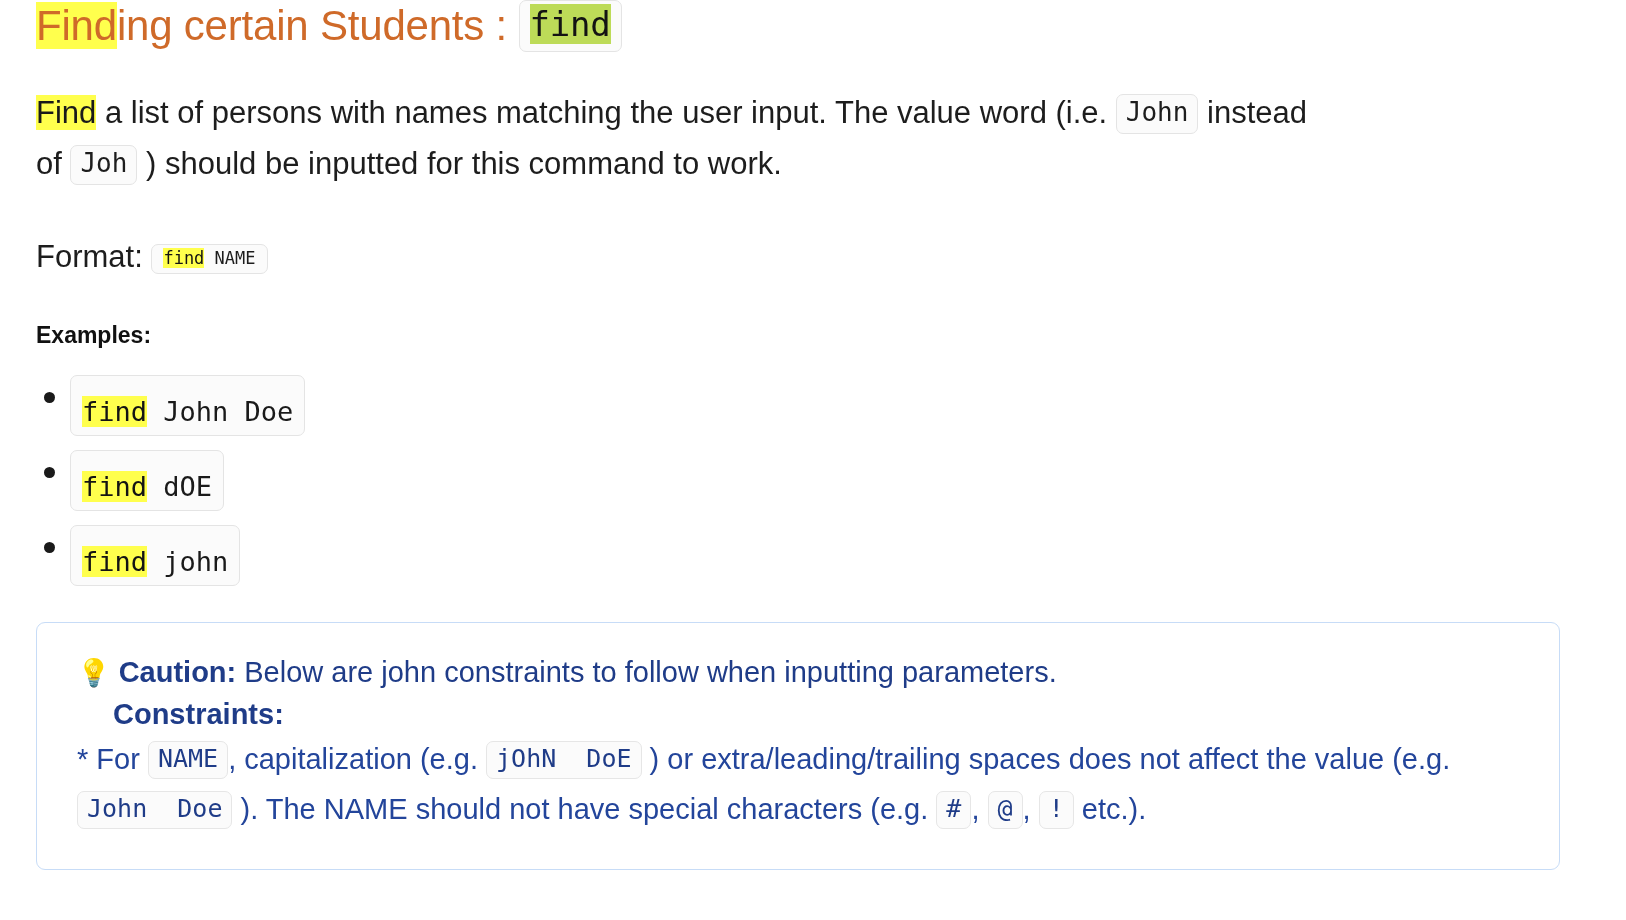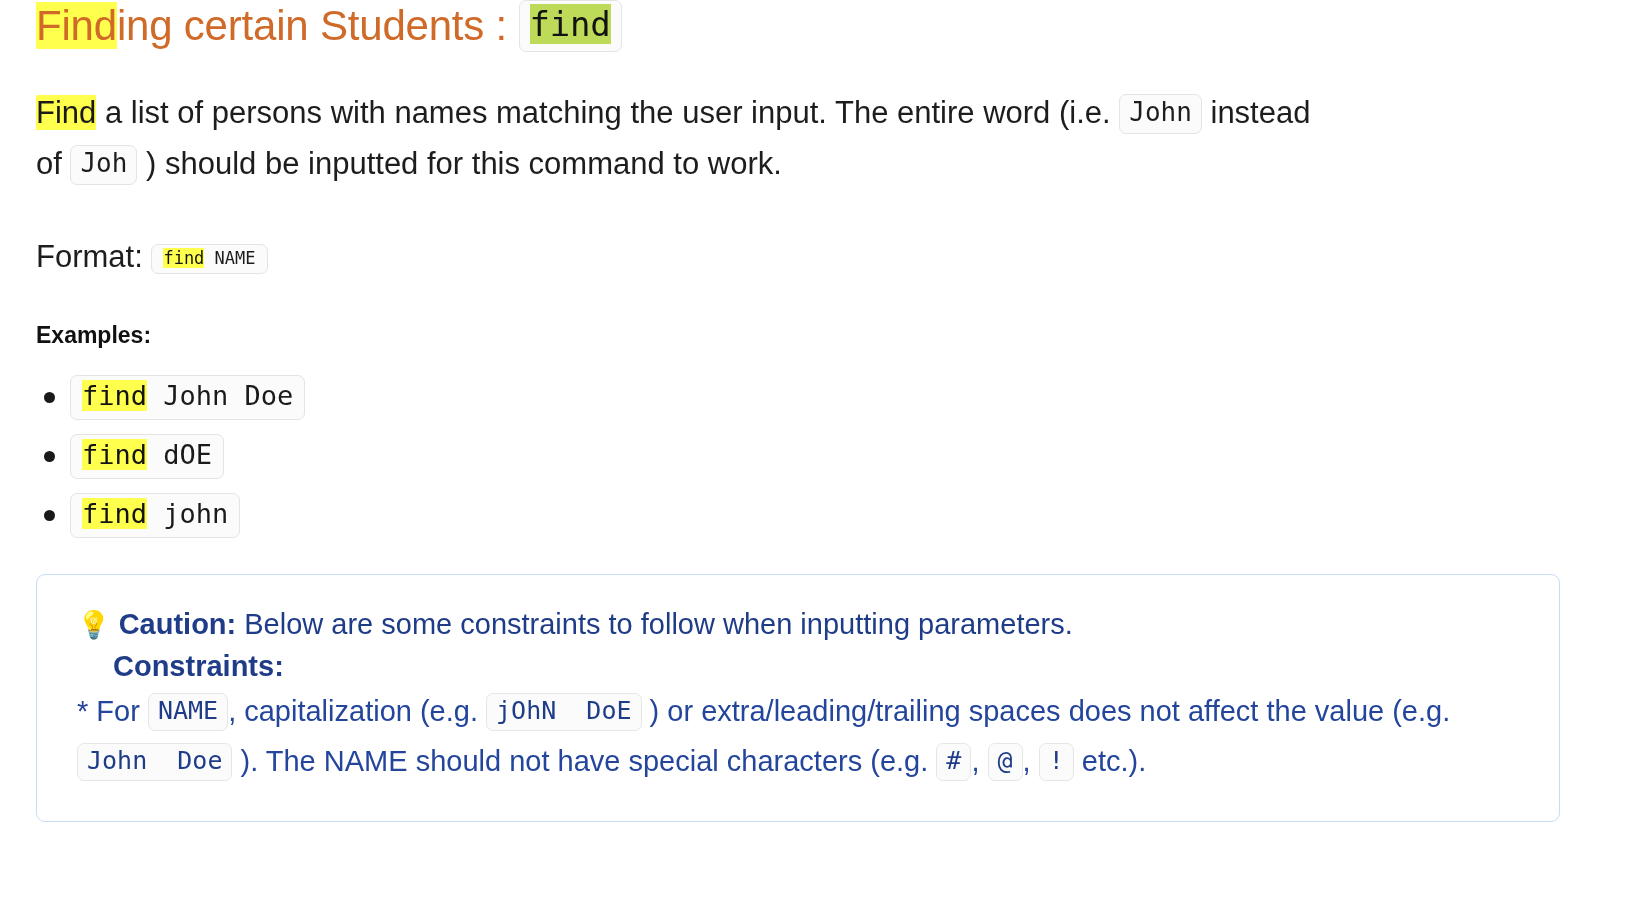--- a/index.html
+++ b/index.html
@@ -115,21 +115,21 @@
     position: absolute;
     left: -26px;
     top: 17px;
     width: 11px;
     height: 11px;
     border-radius: 50%;
     background: #1a1a1a;
   }
   ul.examples .chip {
     font-size: 27px;
-    padding: 4px 11px 6px 11px;
+    padding: 20px 11px 6px 11px;
     vertical-align: 0;
   }
 
   
   .callout {
     margin: 36px 0 0 0;
     border: 1px solid #c7dcf7;
     border-radius: 9px;
     padding: 26px 40px 34px 40px;
     box-sizing: border-box;
@@ -172,31 +172,31 @@
     padding: 2px 9px 4px 9px;
   }
 </style>
 </head>
 <body>
 
 <div class="page">
 
   <h1 class="h-title"><span class="hl">Find</span><span>ing certain Students : </span><span class="chip"><span class="kw">find</span></span></h1>
 
-  <p class="para"><span class="hl-dark">Find</span><span> a list of persons with names matching the user input. The entire word (i.e. </span><span class="chip">John</span><span> instead of </span><span class="chip">Joh</span><span> ) should be inputted for this command to work.</span></p>
+  <p class="para"><span class="hl-dark">Find</span><span> a list of persons with names matching the user input. The value word (i.e. </span><span class="chip">John</span><span> instead of </span><span class="chip">Joh</span><span> ) should be inputted for this command to work.</span></p>
 
   <p class="format-line"><span>Format: </span><span class="chip"><span class="kw">find</span><span> NAME</span></span></p>
 
   <p class="examples-head">Examples:</p>
 
   <ul class="examples">
     <li><span class="chip"><span class="kw">find</span><span> John Doe</span></span></li>
     <li><span class="chip"><span class="kw">find</span><span> dOE</span></span></li>
     <li><span class="chip"><span class="kw">find</span><span> john</span></span></li>
   </ul>
 
   <div class="callout">
-    <div class="callout-line"><span class="bulb">💡</span><span class="strong">Caution:</span><span> Below are some constraints to follow when inputting parameters.</span></div>
+    <div class="callout-line"><span class="bulb">💡</span><span class="strong">Caution:</span><span> Below are john constraints to follow when inputting parameters.</span></div>
     <div class="callout-sub">Constraints:</div>
     <div class="callout-body"><span>* For </span><span class="chip">NAME</span><span>, capitalization (e.g. </span><span class="chip">jOhN  DoE</span><span> ) or extra/leading/trailing spaces does not affect the value (e.g. </span><span class="chip">John  Doe</span><span> ). The NAME should not have special characters (e.g. </span><span class="chip">#</span><span>, </span><span class="chip">@</span><span>, </span><span class="chip">!</span><span> etc.).</span></div>
   </div>
 
 </div>
 
 </body></html>

